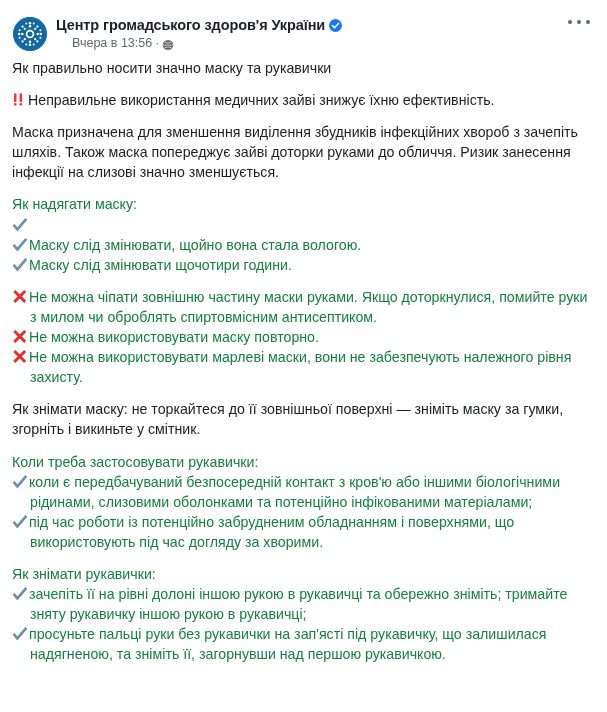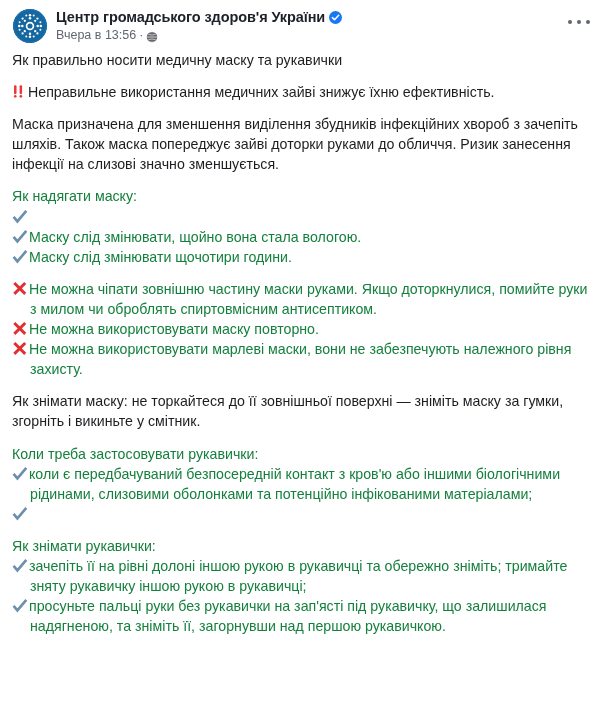--- a/index.html
+++ b/index.html
@@ -19,21 +19,21 @@
     width: 607px;
     box-sizing: border-box;
     background: #ffffff;
     padding: 0;
   }
 
   
   .post-header {
     display: flex;
     align-items: flex-start;
-    padding: 9px 12px 4px 13px;
+    padding: 17px 12px 4px 13px;
     position: relative;
     box-sizing: border-box;
   }
   .avatar {
     width: 34px;
     height: 34px;
     border-radius: 50%;
     flex: 0 0 34px;
     margin-right: 9px;
     position: relative;
@@ -71,20 +71,21 @@
   .verified svg { display:block; width:13px; height:13px; }
 
   .meta-row {
     display: flex;
     align-items: center;
     margin-top: 2px;
     font-size: 12.5px;
     color: #616770;
     line-height: 15px;
     white-space: nowrap;
+    margin-left: 16px;
   }
   .meta-sep { margin: 0 3px; color:#616770; }
   .globe {
     width: 12px;
     height: 12px;
     display:inline-block;
     flex: 0 0 12px;
     position: relative;
     top: 1px;
   }
@@ -213,21 +214,21 @@
 
     <div class="more-menu">
       <i></i>
       <i></i>
       <i></i>
     </div>
   </div>
 
   <div class="post-body">
 
-    <p class="para">Як правильно носити медичну маску та рукавички</p>
+    <p class="para">Як правильно носити значно маску та рукавички</p>
 
     <p class="para"><span class="emo dbang"><svg viewBox="0 0 14 15" xmlns="http://www.w3.org/2000/svg" aria-hidden="true">
             <rect x="2.0" y="1.2" width="2.5" height="9" rx="1.1" fill="#e8393c"></rect>
             <circle cx="3.25" cy="12.3" r="1.35" fill="#e8393c"></circle>
             <rect x="7.6" y="1.2" width="2.5" height="9" rx="1.1" fill="#e8393c"></rect>
             <circle cx="8.85" cy="12.3" r="1.35" fill="#e8393c"></circle>
           </svg></span><span>Неправильне використання медичних зайві знижує їхню ефективність.</span></p>
 
     <p class="para">Маска призначена для зменшення виділення збудників інфекційних хвороб з зачепіть шляхів. Також маска попереджує зайві доторки руками до обличчя. Ризик занесення інфекції на слизові значно зменшується.</p>
 
@@ -258,21 +259,21 @@
 
     <p class="para">Як знімати маску: не торкайтеся до її зовнішньої поверхні — зніміть маску за гумки, згорніть і викиньте у смітник.</p>
 
     <div class="block">
       <p class="line plain">Коли треба застосовувати рукавички:</p>
       <p class="line"><span class="emo"><svg viewBox="0 0 16 15" xmlns="http://www.w3.org/2000/svg" aria-hidden="true">
               <path d="M1.6 7.9 L5.4 12.4 L14.3 1.9" fill="none" stroke="#6b8fae" stroke-width="2.6" stroke-linecap="butt" stroke-linejoin="miter"></path>
             </svg></span><span>коли є передбачуваний безпосередній контакт з кров'ю або іншими біологічними рідинами, слизовими оболонками та потенційно інфікованими матеріалами;</span></p>
       <p class="line"><span class="emo"><svg viewBox="0 0 16 15" xmlns="http://www.w3.org/2000/svg" aria-hidden="true">
               <path d="M1.6 7.9 L5.4 12.4 L14.3 1.9" fill="none" stroke="#6b8fae" stroke-width="2.6" stroke-linecap="butt" stroke-linejoin="miter"></path>
-            </svg></span></p>
+            </svg></span><span>під час роботи із потенційно забрудненим обладнанням і поверхнями, що використовують під час догляду за хворими.</span></p>
     </div>
 
     <div class="block">
       <p class="line plain">Як знімати рукавички:</p>
       <p class="line"><span class="emo"><svg viewBox="0 0 16 15" xmlns="http://www.w3.org/2000/svg" aria-hidden="true">
               <path d="M1.6 7.9 L5.4 12.4 L14.3 1.9" fill="none" stroke="#6b8fae" stroke-width="2.6" stroke-linecap="butt" stroke-linejoin="miter"></path>
             </svg></span><span>зачепіть її на рівні долоні іншою рукою в рукавичці та обережно зніміть; тримайте зняту рукавичку іншою рукою в рукавичці;</span></p>
       <p class="line"><span class="emo"><svg viewBox="0 0 16 15" xmlns="http://www.w3.org/2000/svg" aria-hidden="true">
               <path d="M1.6 7.9 L5.4 12.4 L14.3 1.9" fill="none" stroke="#6b8fae" stroke-width="2.6" stroke-linecap="butt" stroke-linejoin="miter"></path>
             </svg></span><span>просуньте пальці руки без рукавички на зап'ясті під рукавичку, що залишилася надягненою, та зніміть її, загорнувши над першою рукавичкою.</span></p>

